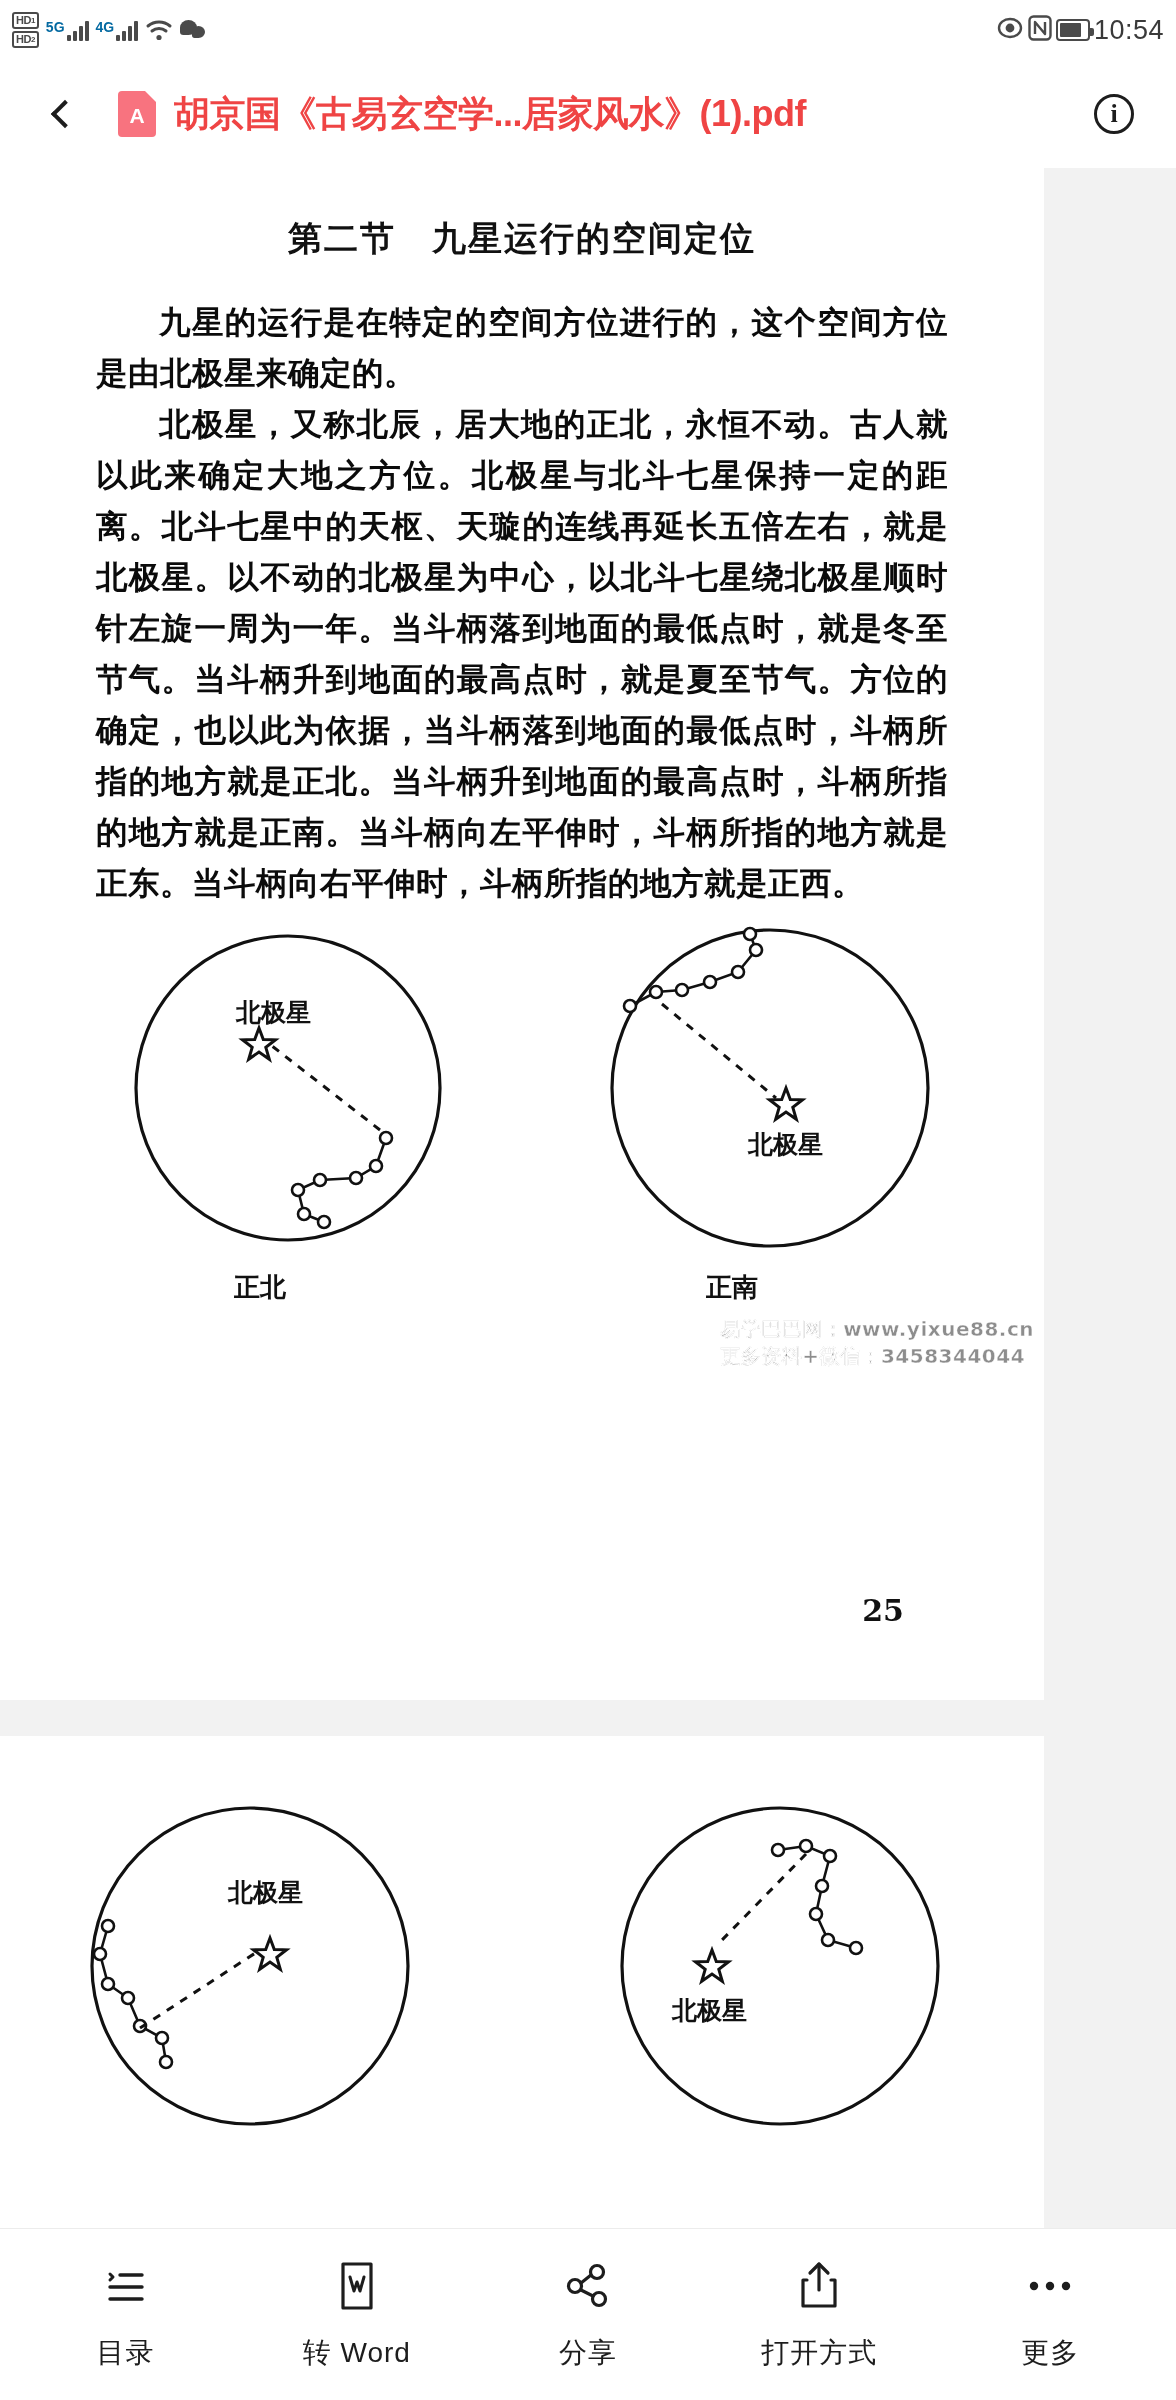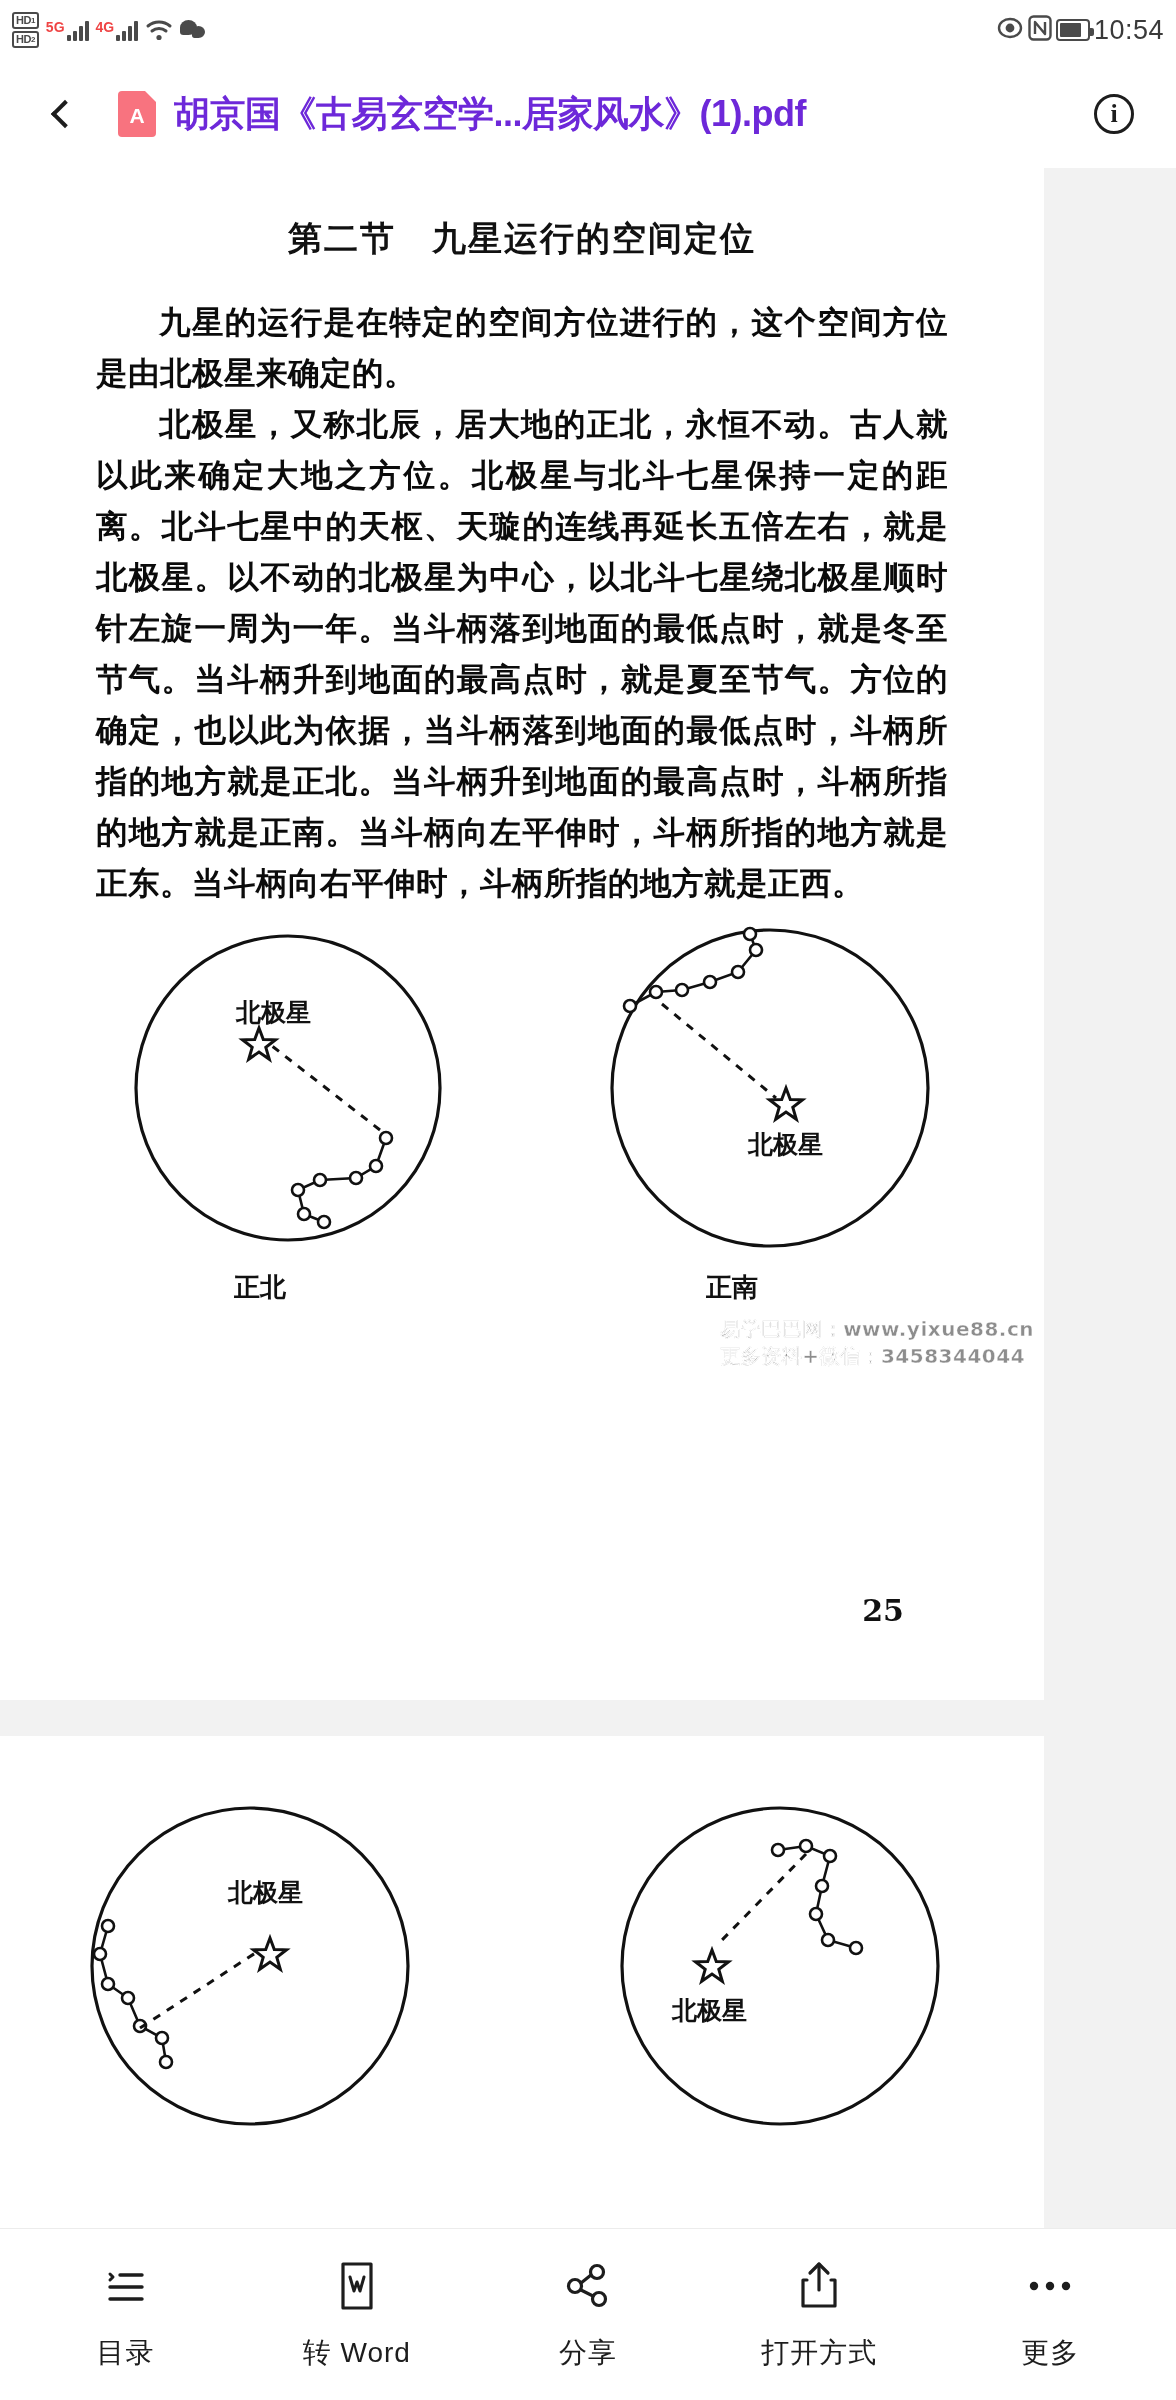--- a/index.html
+++ b/index.html
@@ -23,21 +23,21 @@
   .hd-stack { display:flex; flex-direction:column; gap:2px; }
   .hd-box {
     border:2.5px solid #4a4a4a; border-radius:3px;
     font-size:11px; font-weight:bold; color:#4a4a4a;
     padding:0 2px; line-height:13px; letter-spacing:-0.5px;
     display:flex; align-items:center;
   }
   .hd-box sub { font-size:8px; }
 
   .sig-group { display:flex; align-items:flex-end; gap:1px; }
-  .sig-label { font-size:14px; color:#ef4444; font-weight:600; margin-right:1px; align-self:flex-start; }
+  .sig-label { font-size:14px; color:#0369a1; font-weight:600; margin-right:1px; align-self:flex-start; }
   .bars { display:flex; align-items:flex-end; gap:2px; height:22px; }
   .bars i { width:4px; background:#4a4a4a; display:block; border-radius:1px; }
   .bars i:nth-child(1){height:6px;}
   .bars i:nth-child(2){height:10px;}
   .bars i:nth-child(3){height:15px;}
   .bars i:nth-child(4){height:20px;}
 
   .wifi-ic { width:28px; height:22px; position:relative; }
   .wechat-ic { width:28px; height:24px; position:relative; }
   .wechat-ic .b1, .wechat-ic .b2 {
@@ -78,21 +78,21 @@
     margin-left:28px; margin-right:18px; position:relative; flex:0 0 auto;
     display:flex; align-items:center; justify-content:center;
   }
   .pdf-icon::before {
     content:""; position:absolute; top:0; right:0;
     border-width:0 11px 11px 0; border-style:solid;
     border-color:transparent #ffffff transparent transparent;
   }
   .pdf-icon span { color:#ffffff; font-size:21px; font-weight:bold; line-height:1; margin-top:3px; }
   .doc-title {
-    font-size:36px; color:#6d28d9; font-weight:600;
+    font-size:36px; color:#ef4444; font-weight:600;
     white-space:nowrap; overflow:hidden;
     flex:1 1 auto; letter-spacing:-0.5px;
   }
   .info-btn {
     width:56px; height:56px; flex:0 0 auto; display:flex; align-items:center; justify-content:center;
     margin-left:10px;
   }
   .info-circle {
     width:40px; height:40px; border:3px solid #1d1d1d; border-radius:50%;
     display:flex; align-items:center; justify-content:center;

